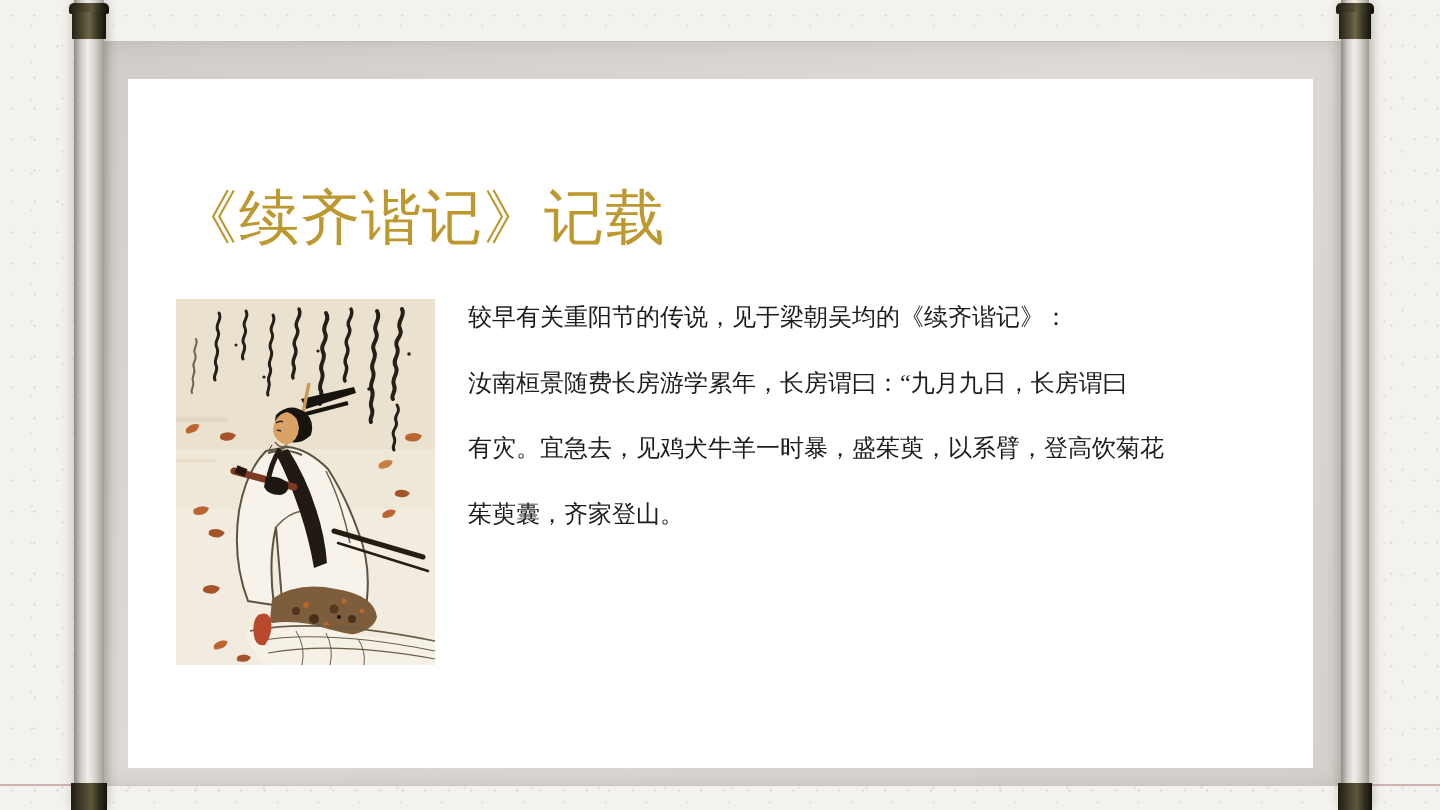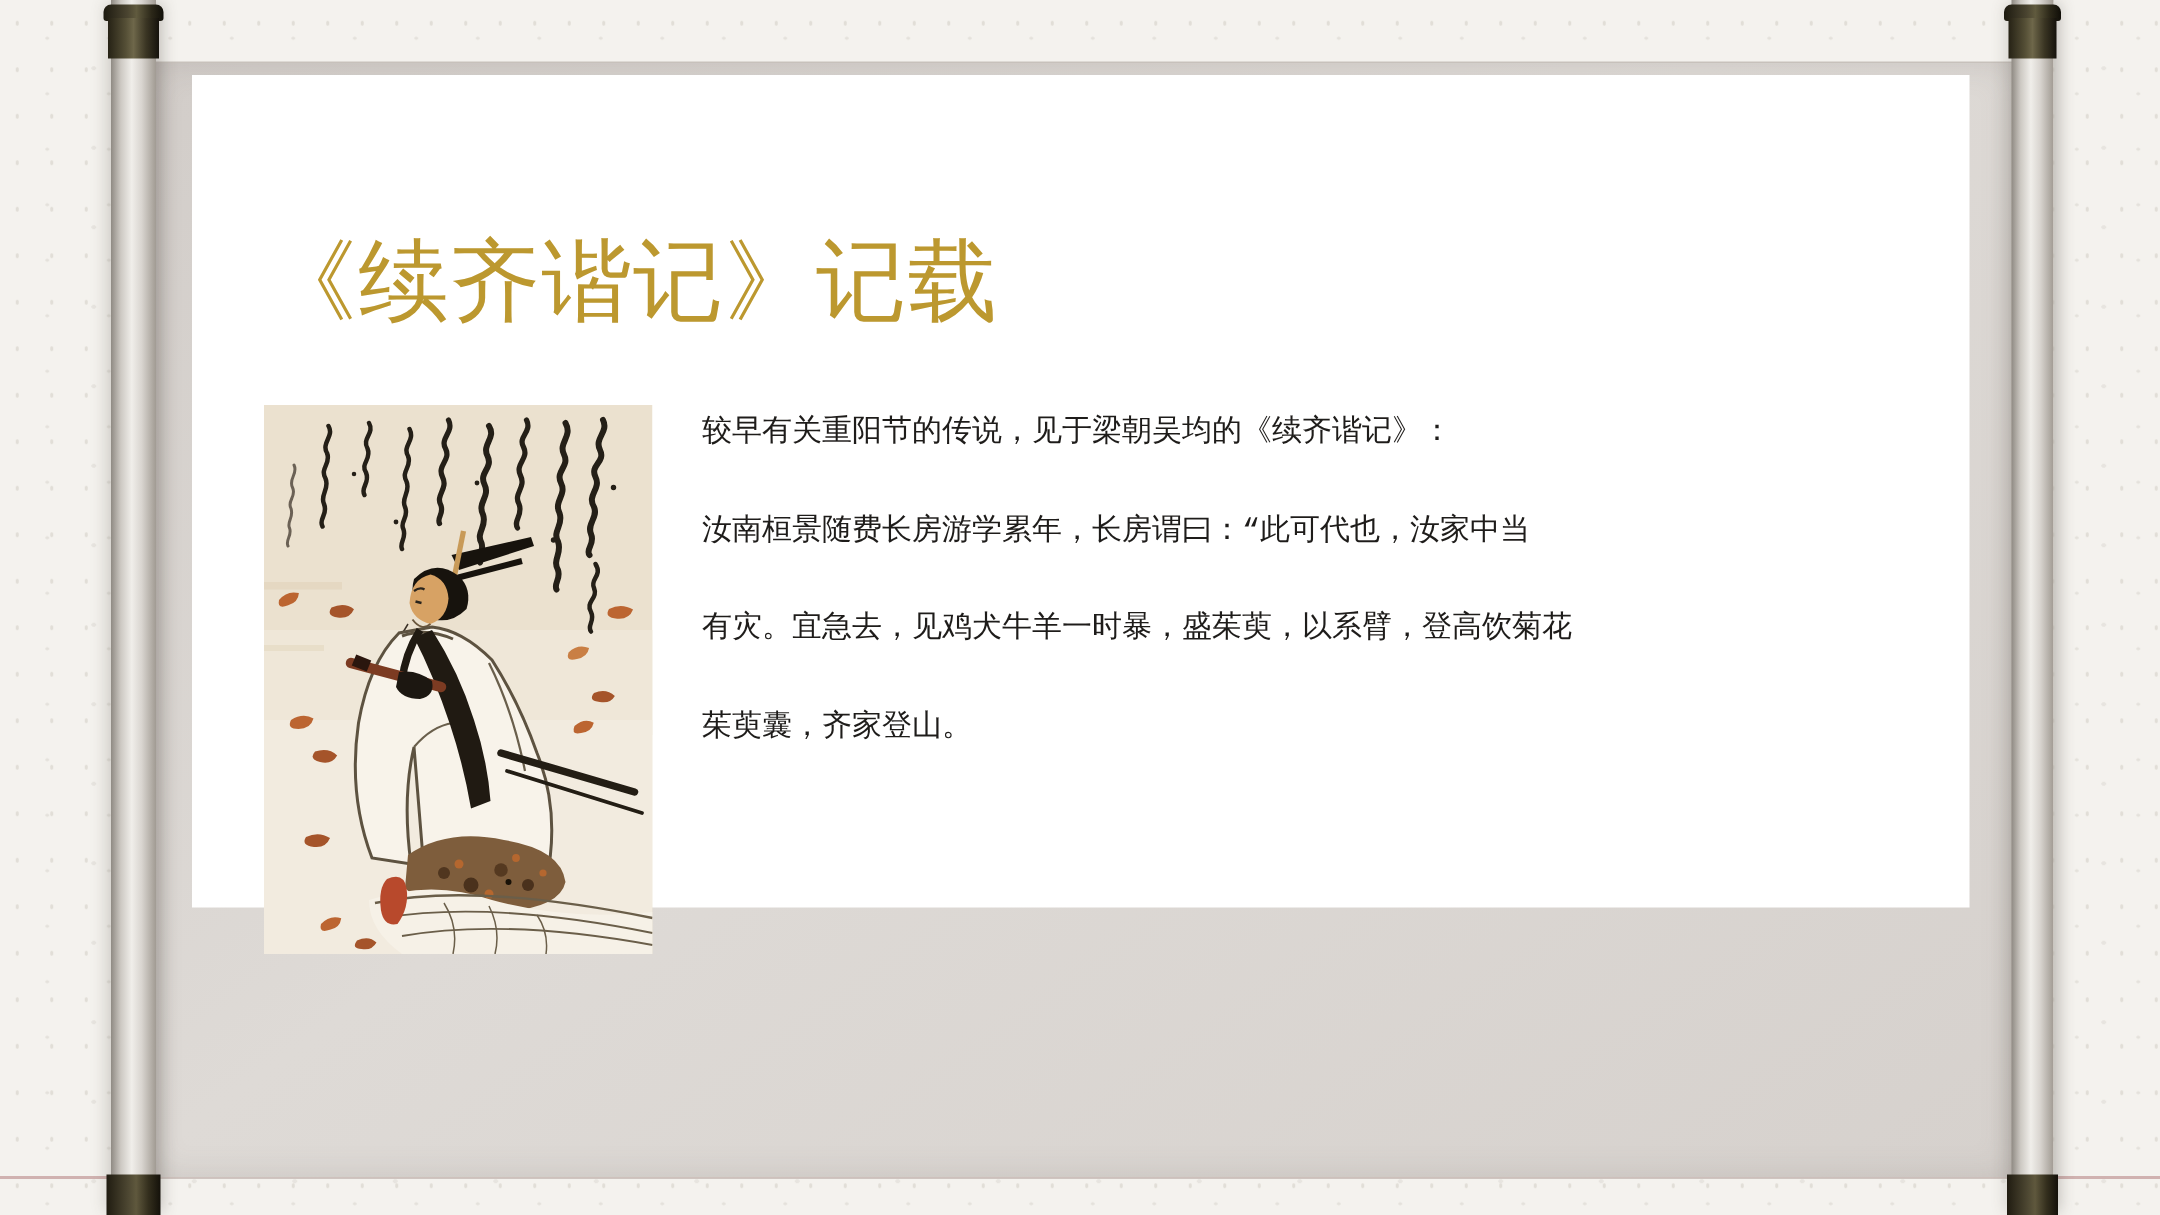--- a/index.html
+++ b/index.html
@@ -20,34 +20,34 @@
   .bottom-seam{position:absolute;left:0;top:784px;width:1440px;height:2px;
     background:#c9a7a4;opacity:.85;}
 
   
   .mat{position:absolute;left:100px;top:41px;width:1242px;height:743px;
     background:linear-gradient(145deg,#d2cdc9 0%,#dedad6 45%,#d6d1cd 100%);
     border-top:1px solid #c7c1bb;border-bottom:1px solid #cfc5c0;
     box-shadow:inset 0 0 22px rgba(110,102,92,.18);}
 
   
-  .page{position:absolute;left:128px;top:50px;width:1185px;height:555px;
+  .page{position:absolute;left:128px;top:79px;width:1185px;height:689px;
     background:#ffffff;}
 
   .slide-title{position:absolute;left:50px;top:104px;margin:0;
     font-family:"DejaVu Serif","Liberation Serif",serif;
     font-weight:400;font-size:60px;line-height:1.15;letter-spacing:1px;
     color:#bc982f;white-space:nowrap;}
 
   .painting{position:absolute;left:48px;top:220px;width:259px;height:366px;
     display:block;}
 
   .body-text{position:absolute;left:340px;top:206px;width:830px;
-    font-family:Liberation Mono, monospace;
-    font-size:20px;line-height:65.5px;color:#1e1c1a;}
+    font-family:Liberation Serif, serif;
+    font-size:24px;line-height:65.5px;color:#1e1c1a;}
   .body-text .line{white-space:nowrap;}
 
   
   .roller{position:absolute;top:0;height:810px;width:34px;z-index:5;}
   .roller.left{left:72px;}
   .roller.right{left:1339px;width:32px;}
   .roller .bar{position:absolute;top:0;bottom:0;left:2px;right:2px;
     background:linear-gradient(to right,#8f8a83 0%,#cdc9c3 22%,#f0eeea 46%,#d9d5d0 68%,#a19b93 100%);
     box-shadow:6px 0 10px -2px rgba(70,64,56,.30),-6px 0 10px -2px rgba(70,64,56,.18);}
   .cap{position:absolute;left:0;right:0;
@@ -155,21 +155,21 @@
         <path d="M80 342 Q150 330 259 352" stroke="#6a5e49" stroke-width="1.2" fill="none"></path>
         <path d="M92 354 Q160 342 259 360" stroke="#6a5e49" stroke-width="1.2" fill="none"></path>
         <path d="M120 332 Q130 348 126 366 M150 334 Q158 350 154 366 M182 340 Q190 352 188 366" stroke="#6a5e49" stroke-width="1" fill="none"></path>
 
         <path d="M82 316 q11 -5 13 6 q2 13 -6 24 q-9 2 -11 -9 q-2 -15 4 -21 z" fill="#b8492c"></path>
       </g>
     </svg>
 
     <div class="body-text">
       <div class="line">较早有关重阳节的传说，见于梁朝吴均的《续齐谐记》：</div>
-      <div class="line">汝南桓景随费长房游学累年，长房谓曰：“此可代也，汝家中当</div>
+      <div class="line">汝南桓景随费长房游学累年，长房谓曰：“九月九日，长房谓曰</div>
       <div class="line">有灾。宜急去，见鸡犬牛羊一时暴，盛茱萸，以系臂，登高饮菊花</div>
       <div class="line">茱萸囊，齐家登山。</div>
     </div>
   </div>
 
   <div class="roller left">
     <div class="bar"></div>
     <div class="cap top-rim"></div>
     <div class="cap top-body"></div>
     <div class="cap bottom"></div>

